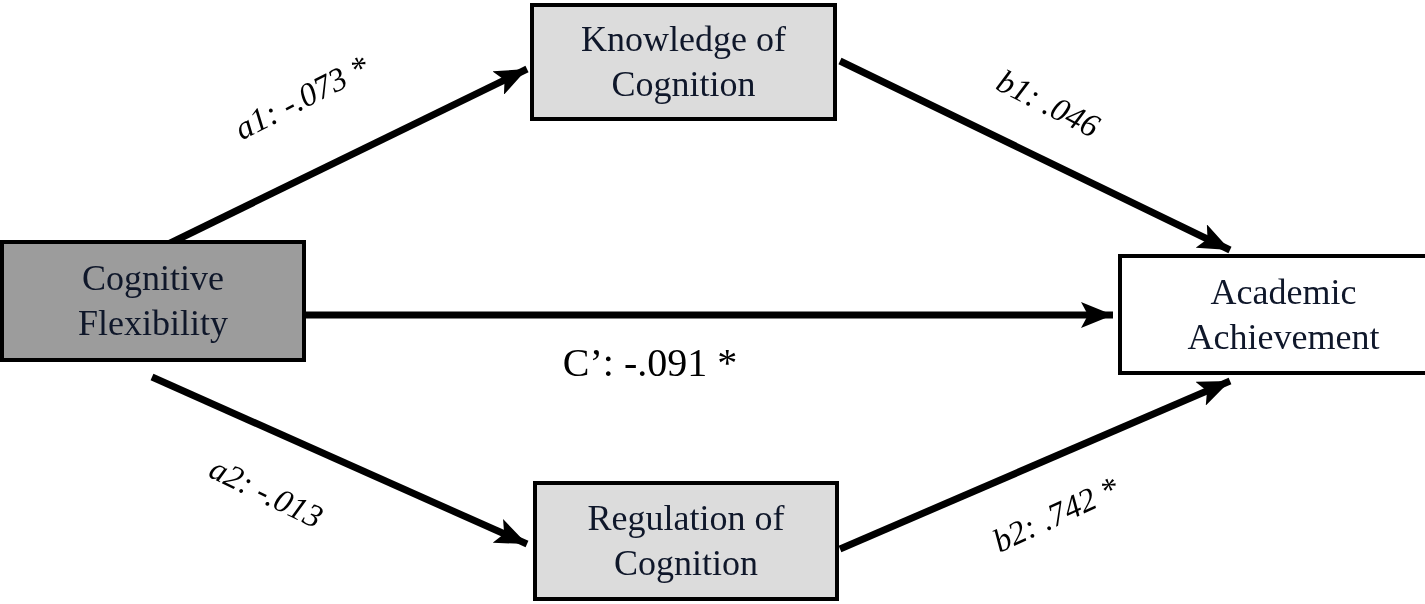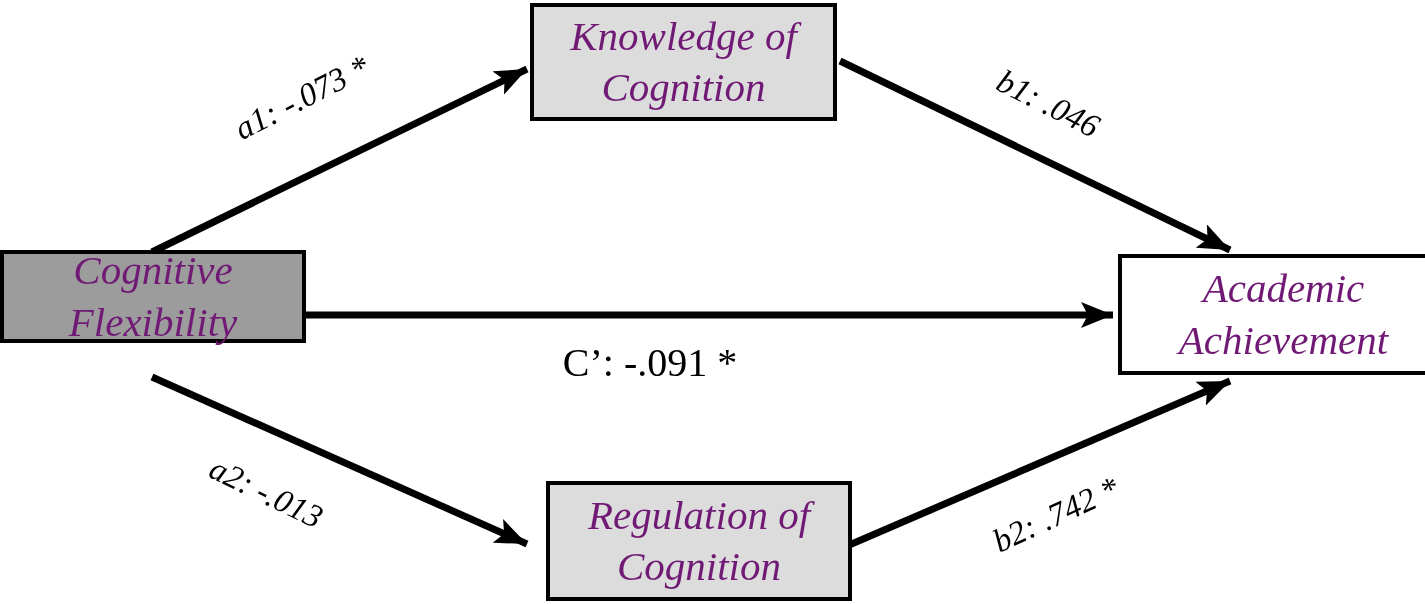--- a/index.html
+++ b/index.html
@@ -10,27 +10,26 @@
     overflow:hidden;
     font-family:"Liberation Serif", serif;
   }
   .arrow-layer { position:absolute; left:0; top:0; width:1425px; height:604px; }
   .box {
     position:absolute;
     box-sizing:border-box;
     border:4px solid #000000;
     display:flex; align-items:center; justify-content:center;
     text-align:center;
-    font-size:41px; line-height:1.25; color:#701a75;
+    font-size:36px; line-height:1.25; color:#0f172a;
     padding:0 8px;
-    font-style:italic;
   }
-  .box-predictor { left:0px;    top:250px; width:306px; height:93px; background:#9c9c9c; }
+  .box-predictor { left:0px;    top:240px; width:306px; height:122px; background:#9c9c9c; }
   .box-mediator1 { left:530px;  top:3px;   width:307px; height:118px; background:#dcdcdc; }
-  .box-mediator2 { left:546px;  top:481px; width:306px; height:120px; background:#dcdcdc; }
+  .box-mediator2 { left:533px;  top:481px; width:306px; height:120px; background:#dcdcdc; }
   .box-outcome   { left:1118px; top:254px; width:332px; height:121px; background:#ffffff;padding-left:7px; }
   .plabel {
     position:absolute;
     font-size:33px; color:#000000;
     white-space:nowrap;
     transform-origin:center;
   }
   .it { font-style:italic; }
   .lbl-a1 { left:302px;  top:98px;  transform:translate(-50%,-50%) rotate(-27deg); }
   .lbl-b1 { left:1048px; top:104px; transform:translate(-50%,-50%) rotate(27deg); }

